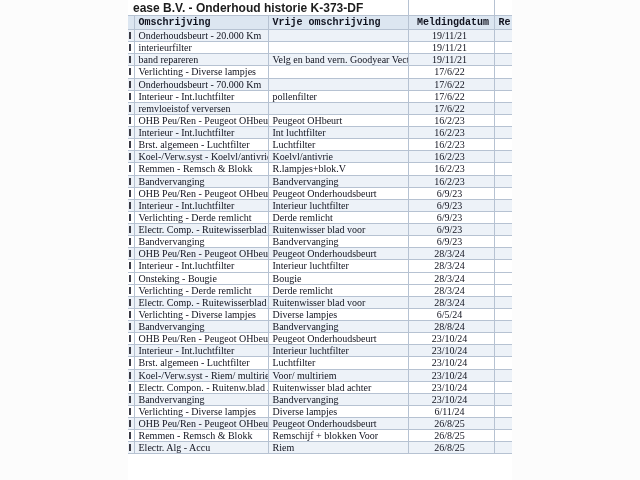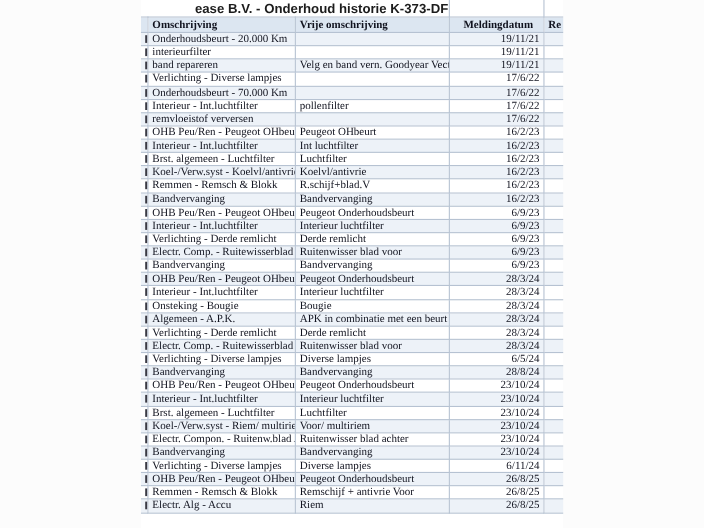--- a/index.html
+++ b/index.html
@@ -23,40 +23,40 @@
   col.c2{width:140px;}
   col.c3{width:86px;}
   col.c4{width:19px;}
   td,th{
     border:1px solid var(--border,#b6c2d2);
     overflow:hidden;white-space:nowrap;
     font-size:10px;line-height:11px;
     padding:0 0 0 4px;text-align:left;
     font-weight:normal;
   }
-  td:first-child,th:first-child{border-left:none;padding:0;text-align:right;}
+  td:first-child,th:first-child{border-left:none;padding:0;}
   td:last-child,th:last-child{border-right:none;}
   tr.title-row td{
     border-top:none;background:#ffffff;
     height:15px;
   }
   .title-cell{
     font-family:"Liberation Sans", sans-serif;
     font-weight:bold;font-size:12px;line-height:14px;
     color:#1c1c1c;letter-spacing:0px;
     padding-left:5px !important;
   }
   tr.header-row th{
     background:var(--header-bg,#dce6f1);
-    font-weight:bold;height:13px;
+    font-weight:bold;height:13px;font-family:Liberation Mono, monospace;
   }
   tr.header-row th.h-date{text-align:center;}
   tbody tr{height:12.13px;}
   tbody tr.band td{background:var(--band-bg,#edf2f8);}
-  td.c-dat{text-align:right;padding:0 3px 0 0;}
+  td.c-dat{text-align:center;padding:0 3px 0 0;}
   td.c-re{padding:0;}
   .frag{
     display:inline-block;width:2px;height:7px;
     background:#3a3a44;margin:2px 0 0 1px;vertical-align:top;
   }
 </style>
 </head>
 <body>
 
 <div id="report-viewport">
@@ -156,21 +156,21 @@
         <tr class="band">
           <td class="c-sliver"><span class="frag"></span></td>
           <td class="c-oms">Koel-/Verw.syst - Koelvl/antivries</td>
           <td class="c-vrij">Koelvl/antivrie</td>
           <td class="c-dat">16/2/23</td>
           <td class="c-re"></td>
         </tr>
         <tr>
           <td class="c-sliver"><span class="frag"></span></td>
           <td class="c-oms">Remmen - Remsch &amp; Blokk</td>
-          <td class="c-vrij">R.schijf+blad.V</td>
+          <td class="c-vrij">R.lampjes+blok.V</td>
           <td class="c-dat">16/2/23</td>
           <td class="c-re"></td>
         </tr>
         <tr class="band">
           <td class="c-sliver"><span class="frag"></span></td>
           <td class="c-oms">Bandvervanging</td>
           <td class="c-vrij">Bandvervanging</td>
           <td class="c-dat">16/2/23</td>
           <td class="c-re"></td>
         </tr>
@@ -220,27 +220,20 @@
           <td class="c-sliver"><span class="frag"></span></td>
           <td class="c-oms">Interieur - Int.luchtfilter</td>
           <td class="c-vrij">Interieur luchtfilter</td>
           <td class="c-dat">28/3/24</td>
           <td class="c-re"></td>
         </tr>
         <tr>
           <td class="c-sliver"><span class="frag"></span></td>
           <td class="c-oms">Onsteking - Bougie</td>
           <td class="c-vrij">Bougie</td>
-          <td class="c-dat">28/3/24</td>
-          <td class="c-re"></td>
-        </tr>
-        <tr class="band">
-          <td class="c-sliver"><span class="frag"></span></td>
-          <td class="c-oms">Algemeen - A.P.K.</td>
-          <td class="c-vrij">APK in combinatie met een beurt</td>
           <td class="c-dat">28/3/24</td>
           <td class="c-re"></td>
         </tr>
         <tr>
           <td class="c-sliver"><span class="frag"></span></td>
           <td class="c-oms">Verlichting - Derde remlicht</td>
           <td class="c-vrij">Derde remlicht</td>
           <td class="c-dat">28/3/24</td>
           <td class="c-re"></td>
         </tr>
@@ -317,21 +310,21 @@
         <tr class="band">
           <td class="c-sliver"><span class="frag"></span></td>
           <td class="c-oms">OHB Peu/Ren - Peugeot OHbeurt</td>
           <td class="c-vrij">Peugeot Onderhoudsbeurt</td>
           <td class="c-dat">26/8/25</td>
           <td class="c-re"></td>
         </tr>
         <tr>
           <td class="c-sliver"><span class="frag"></span></td>
           <td class="c-oms">Remmen - Remsch &amp; Blokk</td>
-          <td class="c-vrij">Remschijf + antivrie Voor</td>
+          <td class="c-vrij">Remschijf + blokken Voor</td>
           <td class="c-dat">26/8/25</td>
           <td class="c-re"></td>
         </tr>
         <tr class="band">
           <td class="c-sliver"><span class="frag"></span></td>
           <td class="c-oms">Electr. Alg - Accu</td>
           <td class="c-vrij">Riem</td>
           <td class="c-dat">26/8/25</td>
           <td class="c-re"></td>
         </tr>

